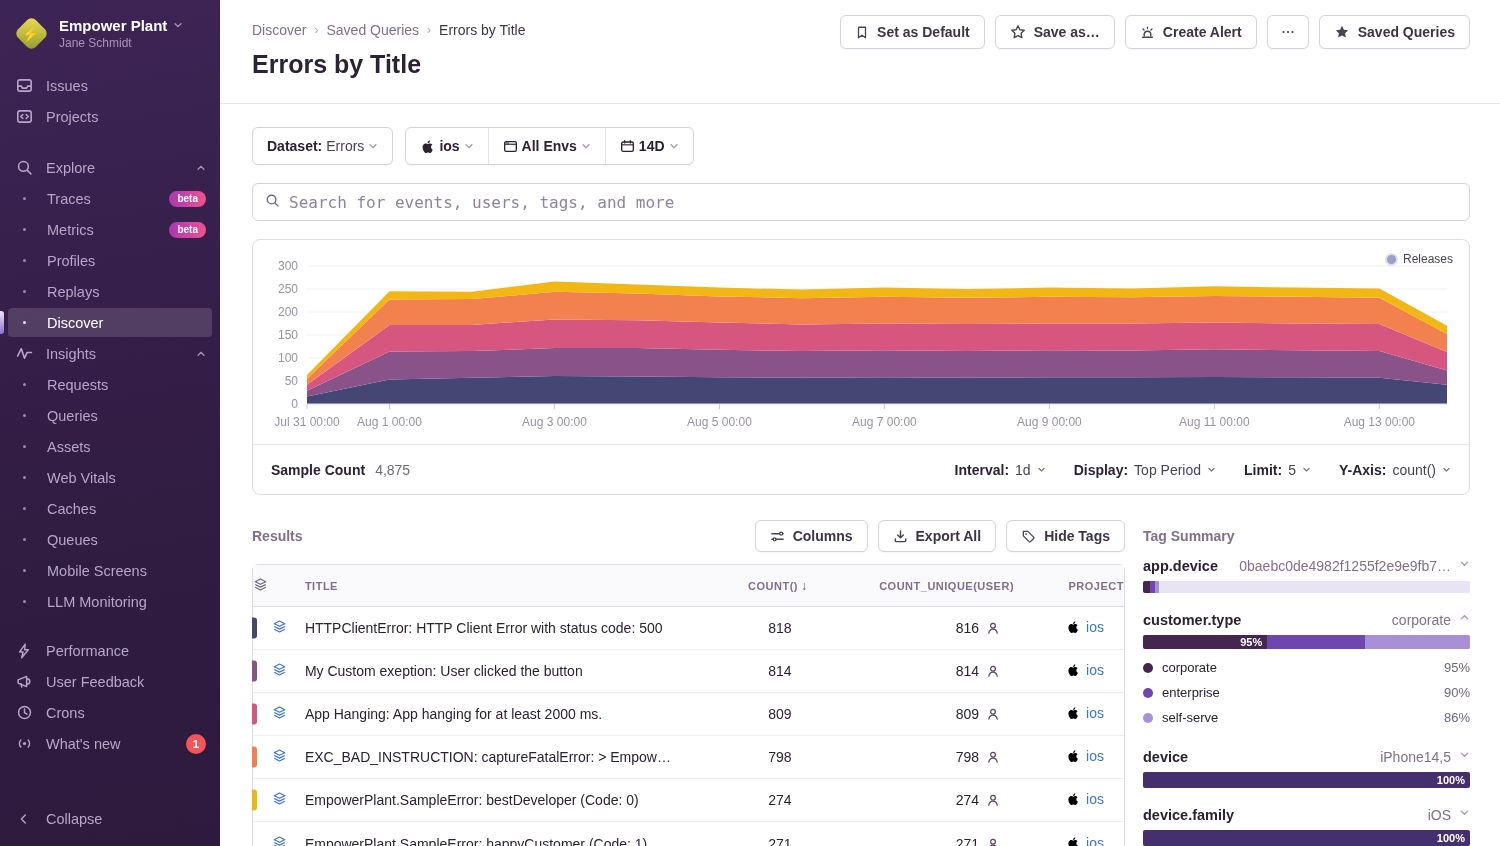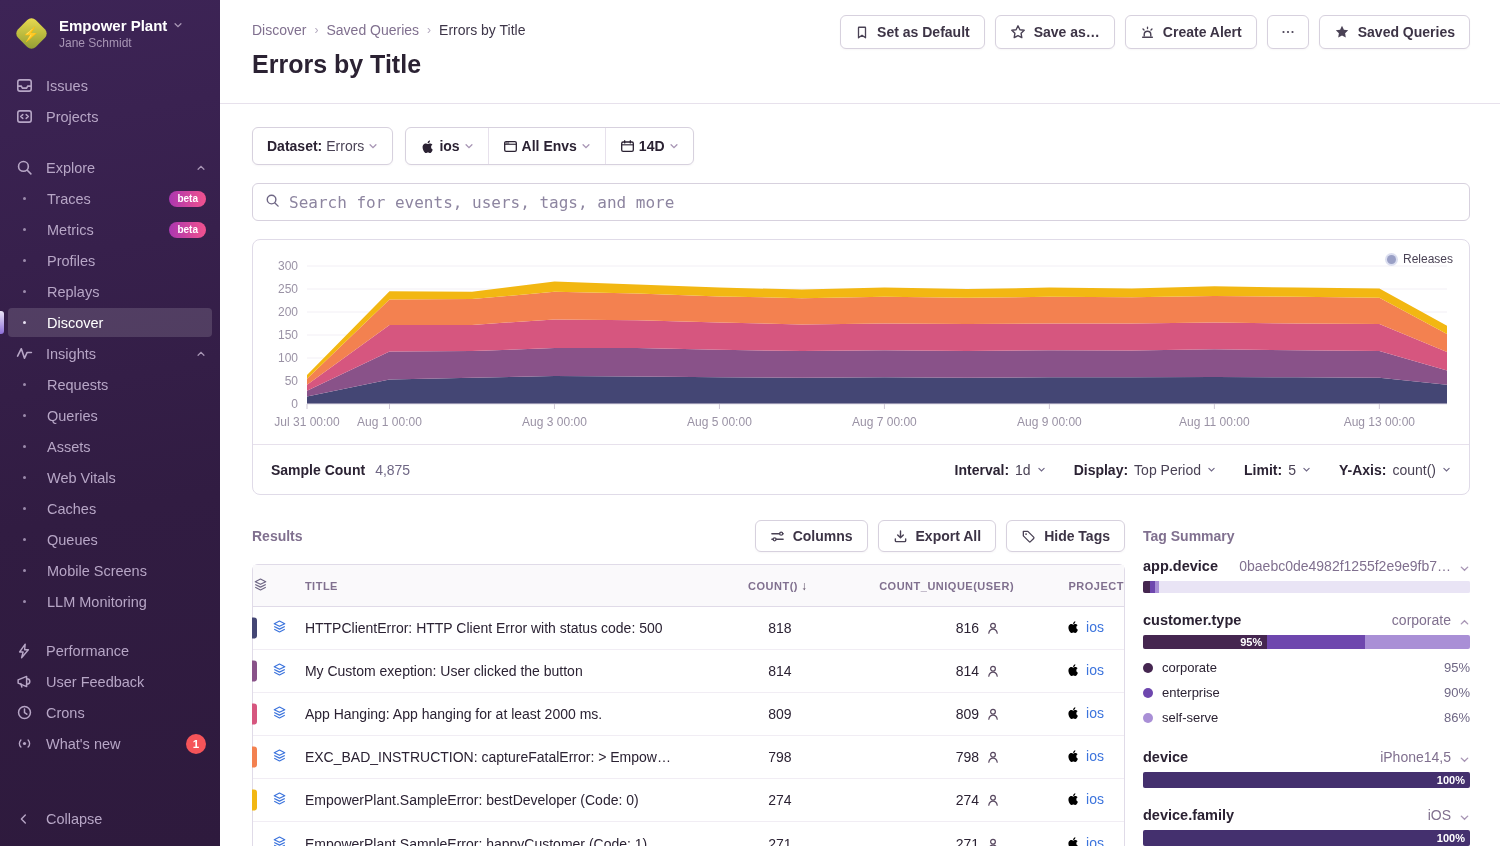--- a/index.html
+++ b/index.html
@@ -125,21 +125,21 @@
   .uniq-wrap { display:inline-flex; align-items:center; gap:7px; }
   .person-ic { color:#57475f; display:inline-flex; }
   .proj-wrap { display:inline-flex; align-items:center; gap:6px; }
   .proj-link { color:#3c74dd; cursor:pointer; }
   .sort-arrow { color:#57475f; font-size:12px; margin-left:3px; }
 
   
   .tags-col { flex:1; }
   .tags-title { font-size:14px; font-weight:600; color:#80708f; height:34px; display:flex; align-items:center; margin-bottom:5px; }
   .tag-section { margin-bottom:19px; }
-  .tag-head { display:flex; align-items:flex-end; gap:8px; cursor:pointer; }
+  .tag-head { display:flex; align-items:flex-start; gap:8px; cursor:pointer; }
   .tag-name { font-weight:700; font-size:14.5px; color:#2b2233; }
   .tag-val { margin-left:auto; color:#80708f; font-size:14px; white-space:nowrap; overflow:hidden;
     text-overflow:ellipsis; max-width:220px; }
   .tag-bar { display:flex; height:14px; border-radius:2px; overflow:hidden; margin-top:7px; background:#eae5f3; }
   .bar-seg { position:relative; height:100%; }
   .bar-label { position:absolute; right:5px; top:50%; transform:translateY(-50%); color:#fff;
     font-size:11px; font-weight:600; }
   .tag-legend { margin-top:6px; }
   .tl-row { display:flex; align-items:center; gap:9px; height:25px; font-size:13px; }
   .tl-dot { width:10px; height:10px; border-radius:50%; }

